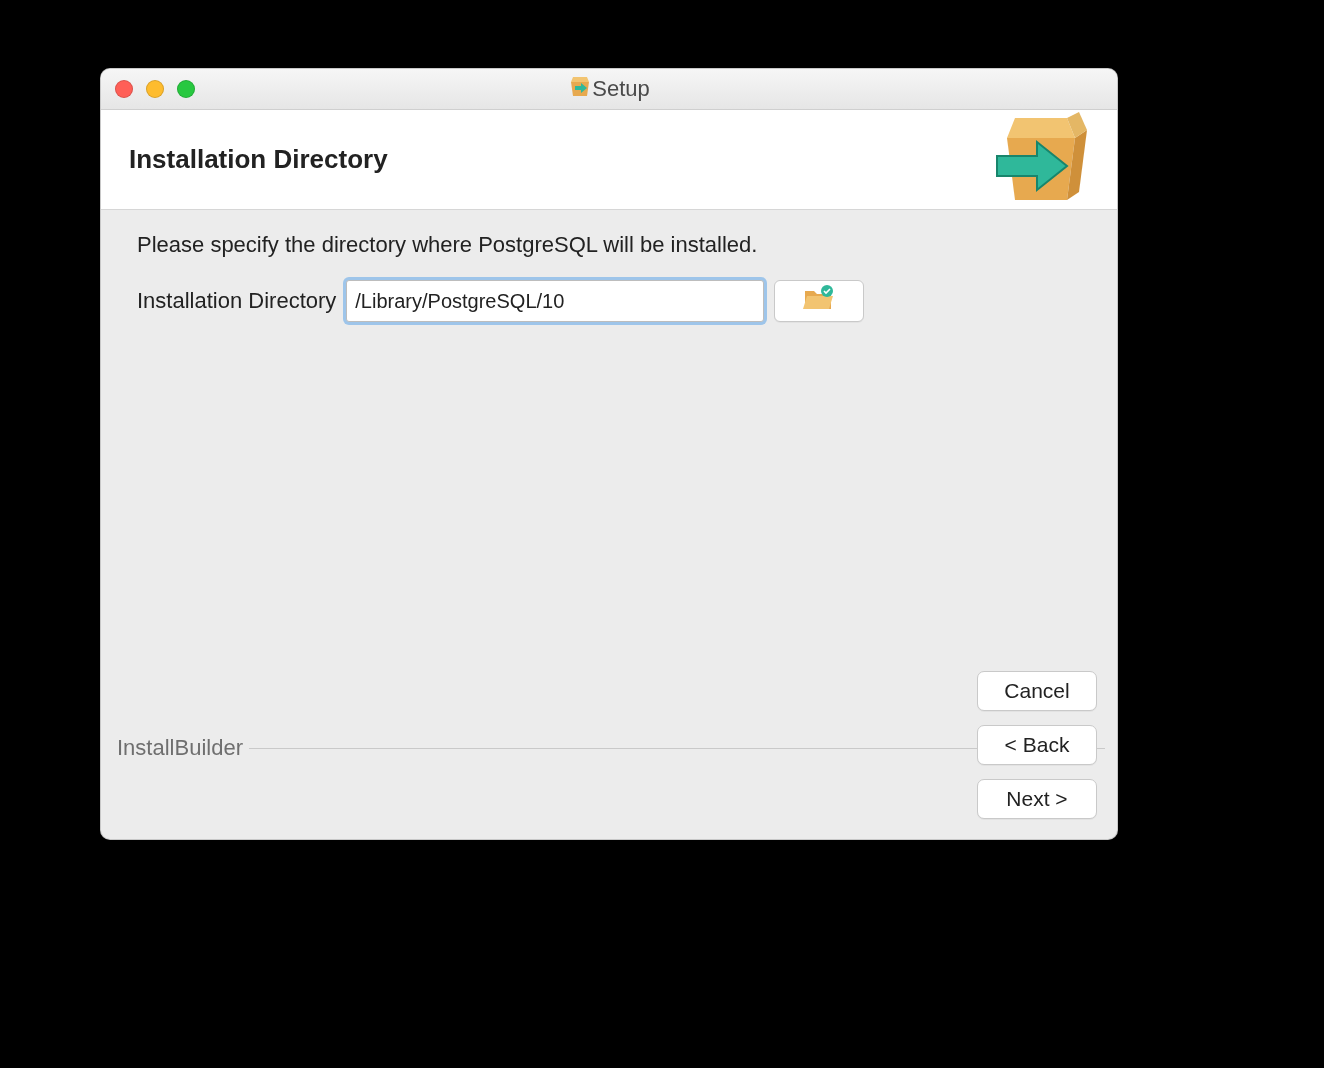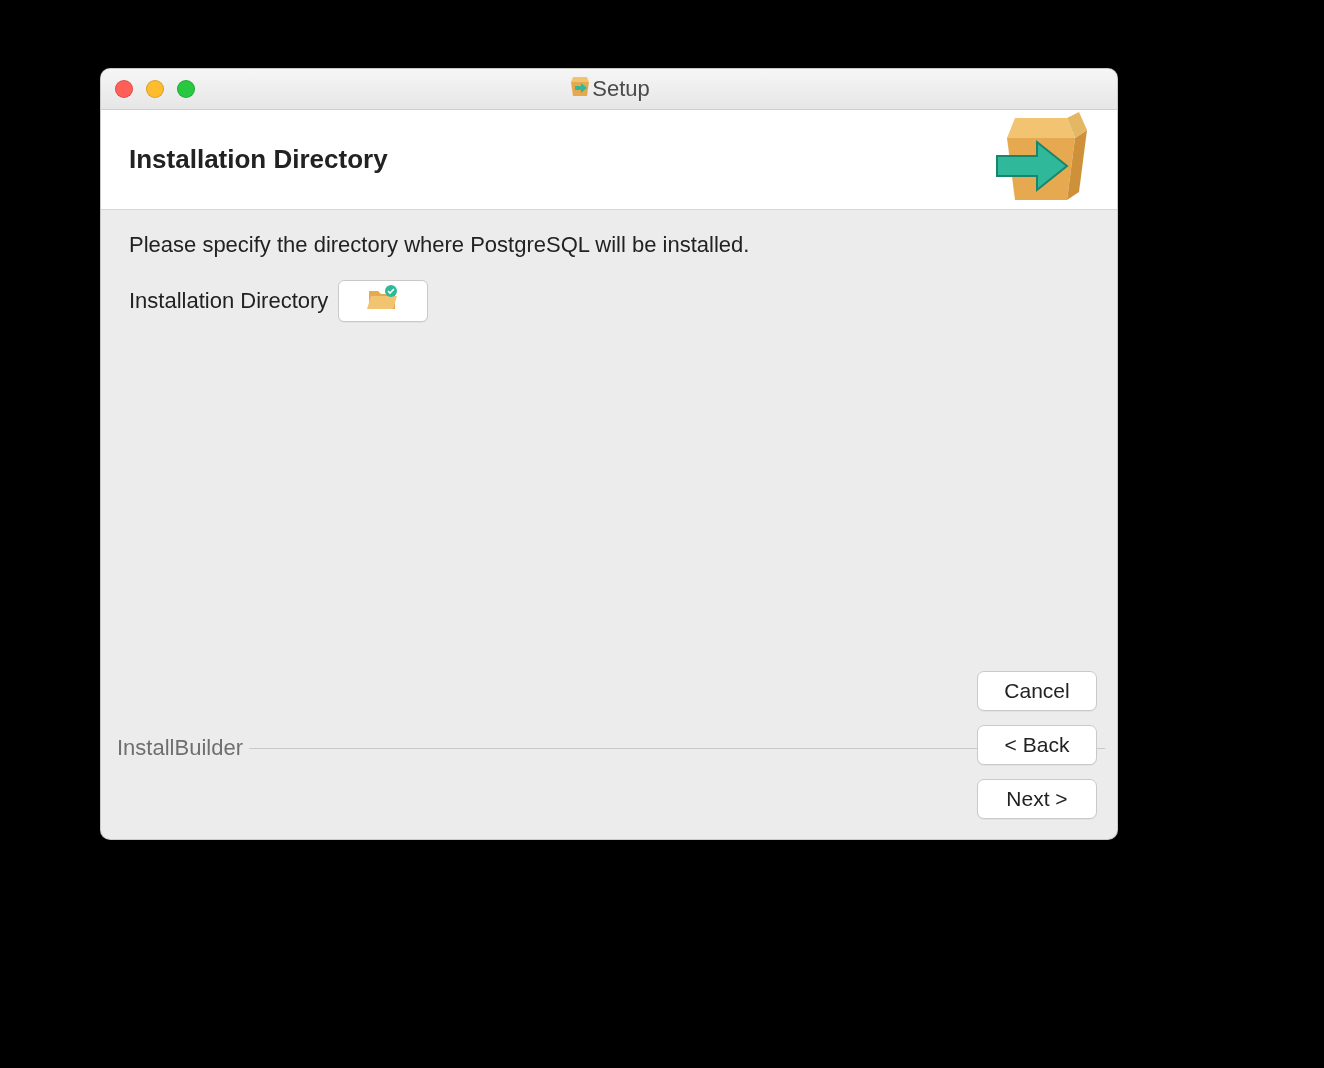--- a/index.html
+++ b/index.html
@@ -67,21 +67,21 @@
     height: 100px;
     box-sizing: border-box;
   }
   .header-title {
     font-size: 26px;
     font-weight: 700;
     color: #222;
   }
   
   .content {
-    padding: 22px 28px 0 28px;
+    padding: 22px 28px 0 36px;
     font-size: 22px;
     color: #222;
   }
   .instruction {
     margin-bottom: 22px;
   }
   .form-row {
     display: flex;
     align-items: center;
     gap: 10px;
@@ -187,20 +187,21 @@
         <polygon points="8,46 48,46 48,32 78,56 48,80 48,66 8,66" fill="#2fb89a"></polygon>
         <polygon points="8,46 48,46 48,32 78,56 48,80 48,66 8,66" fill="none" stroke="#18856c" stroke-width="2"></polygon>
       </svg>
     </span>
   </div>
 
   <div class="content">
     <div class="instruction">Please specify the directory where PostgreSQL will be installed.</div>
     <div class="form-row">
       <span class="field-label">Installation Directory</span>
+      <input class="dir-input" type="text" value="/Library/PostgreSQL/10" style="">
       <div class="browse-btn">
         <span>
           <svg width="32" height="26" viewBox="0 0 32 26">
             <path d="M2 6 h9 l3 3 h14 v15 h-26 z" fill="#e7a94f"></path>
             <path d="M4 11 h26 l-4 13 h-26 z" fill="#f2c471"></path>
             <circle cx="24" cy="6" r="6" fill="#2fb89a"></circle>
             <path d="M21 6 l2 2 l4 -4" stroke="#fff" stroke-width="1.6" fill="none"></path>
           </svg>
         </span>
       </div>

